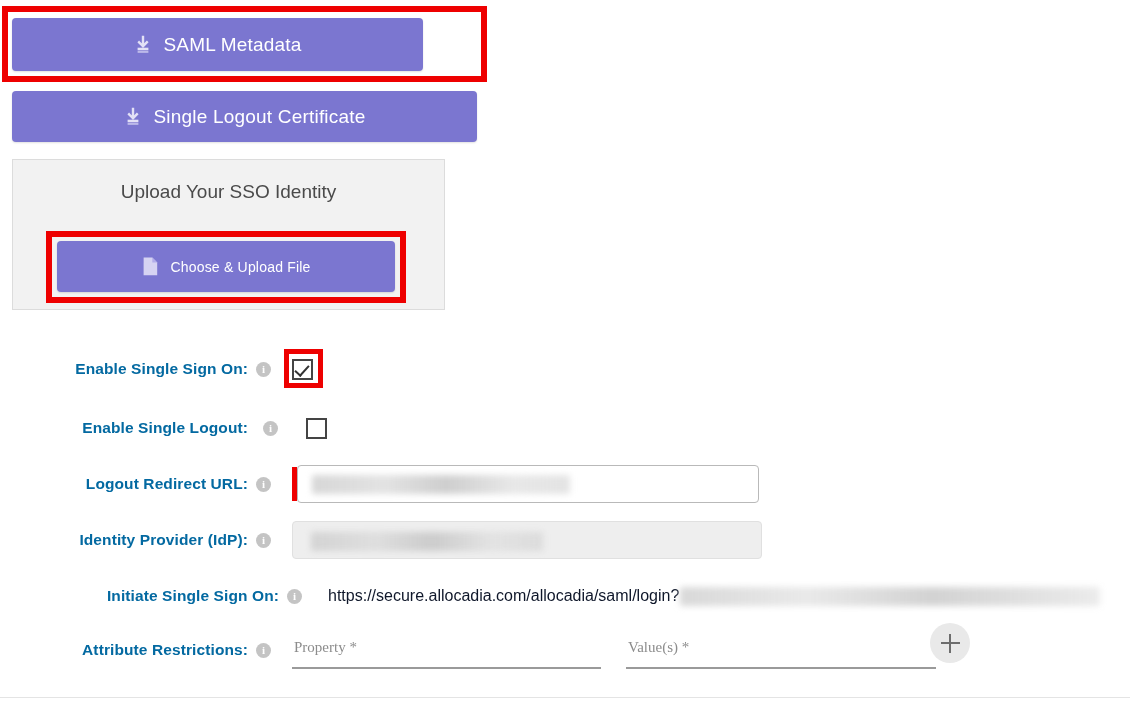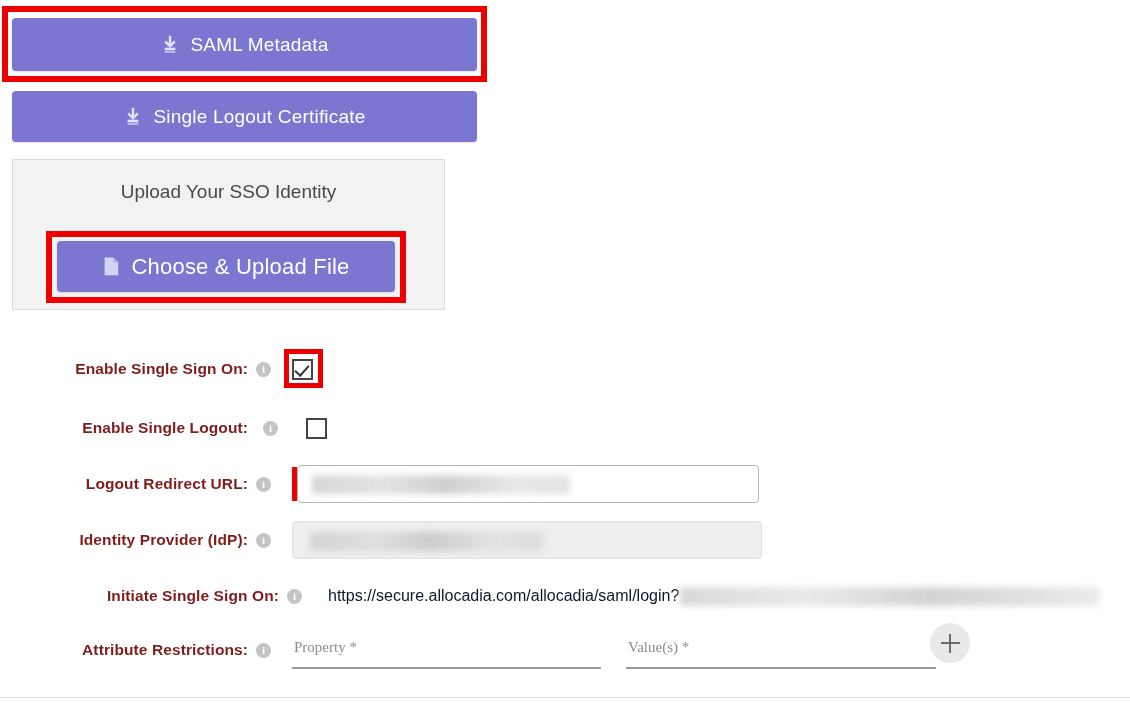--- a/index.html
+++ b/index.html
@@ -39,36 +39,36 @@
     gap: 10px;
     cursor: pointer;
     box-shadow: 0 1px 2px rgba(0,0,0,.12);
     padding: 0;
   }
   .btn-purple .btn-label { line-height: 1; }
 
   #saml-metadata-btn {
     left: 12px;
     top: 18px;
-    width: 465px;
+    width: 411px;
     height: 53px;
   }
   #single-logout-cert-btn {
     left: 12px;
     top: 91px;
     width: 465px;
     height: 51px;
     text-align: center;
   }
   #choose-upload-btn {
     left: 57px;
     top: 241px;
     width: 338px;
     height: 51px;
-    font-size: 22px;
+    font-size: 14px;
   }
 
   
   .icon-svg { display: block; }
 
   
   #upload-panel {
     position: absolute;
     left: 12px;
     top: 159px;
@@ -108,21 +108,21 @@
     width: 1130px;
     height: 28px;
     display: flex;
     align-items: center;
   }
   .row-label {
     width: 248px;
     text-align: right;
     font-size: 15.5px;
     font-weight: bold;
-    color: #7f1d1d;
+    color: #0369a1;
     font-family: "Liberation Sans", sans-serif;
     white-space: nowrap;
     padding-right: 0;
     letter-spacing: .1px;
   }
   .info-icon {
     margin-left: 8px;
     width: 15px;
     height: 15px;
     flex: 0 0 15px;

